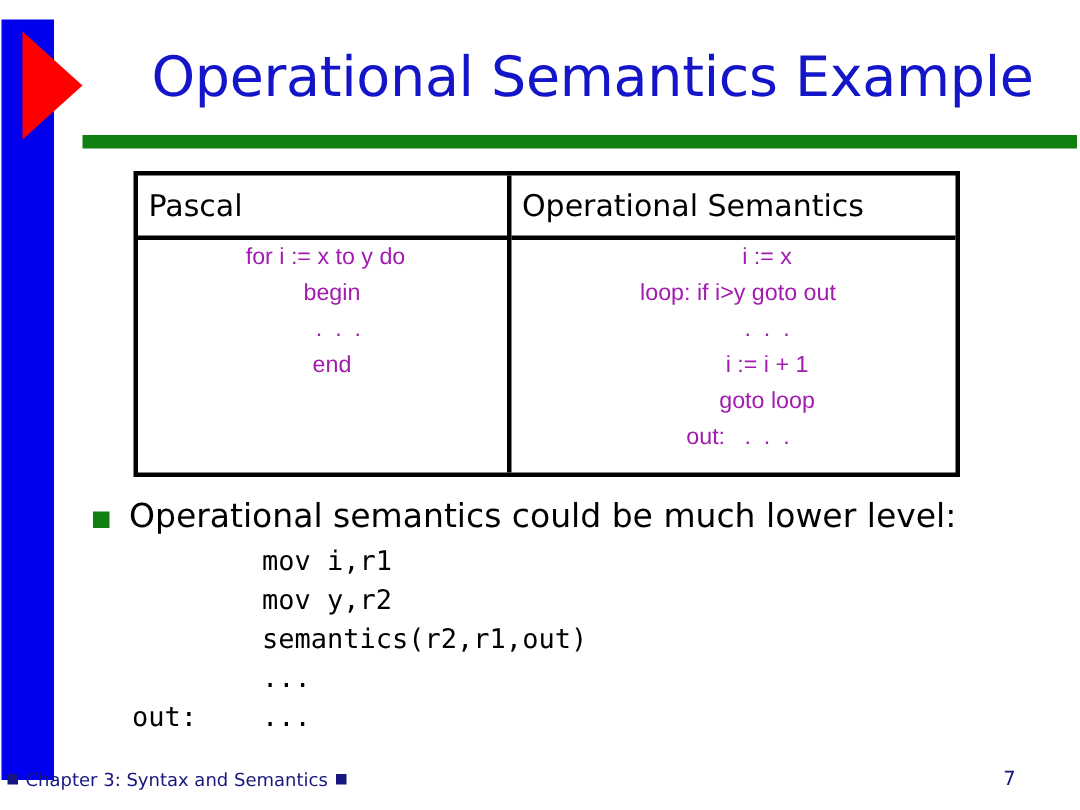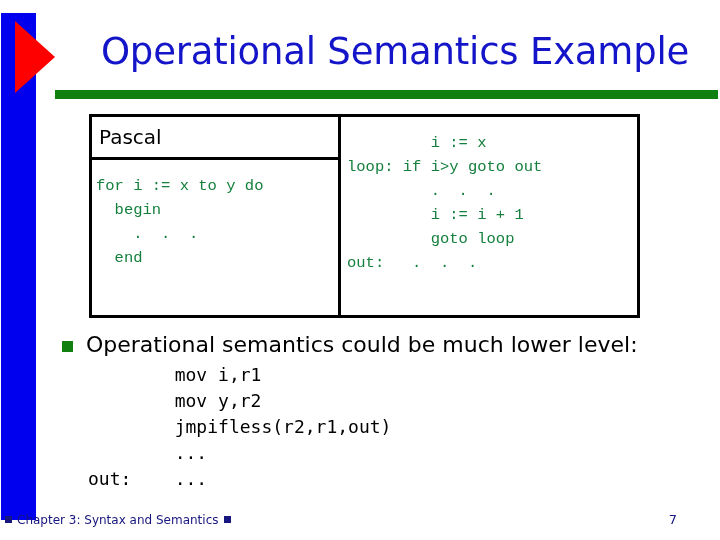--- a/index.html
+++ b/index.html
@@ -71,20 +71,21 @@
   
   .table {
     position: absolute;
     left: 89px;
     top: 114px;
     width: 551px;
     height: 204px;
     border: 3px solid #000000;
     box-sizing: border-box;
     background: #ffffff;
+    text-align: center;
   }
   .table-inner {
     display: flex;
     width: 100%;
     height: 100%;
     box-sizing: border-box;
   }
   .col {
     box-sizing: border-box;
     display: flex;
@@ -100,25 +101,25 @@
     display: flex;
     align-items: center;
     padding-left: 7px;
     font-size: 20px;
     font-family: "DejaVu Sans", sans-serif;
     color: #000000;
     white-space: nowrap;
   }
   .cell {
     flex: 1;
-    padding: 14px 0 0 4px;
-    font-family: Liberation Mono, monospace;
+    padding: 0 0 0 4px;
+    font-family: Liberation Sans, sans-serif;
     font-size: 15.5px;
     line-height: 24px;
-    color: #15803d;
+    color: #a21caf;
     white-space: pre;
   }
   .cell-right { padding-left: 6px; }
 
   
   .bullet-row {
     position: absolute;
     left: 62px;
     top: 336px;
     width: 640px;
@@ -202,39 +203,40 @@
 
       <div class="col col-left">
         <div class="hdr">Pascal</div>
         <div class="cell cell-left">for i := x to y do
   begin
     .  .  .
   end</div>
       </div>
 
       <div class="col col-right">
+        <div class="hdr">Operational Semantics</div>
         <div class="cell cell-right">         i := x
 loop: if i&gt;y goto out
          .  .  .
          i := i + 1
          goto loop
 out:   .  .  .</div>
       </div>
 
     </div>
   </div>
 
   <div class="bullet-row">
     <div class="bullet-mark"></div>
     <div class="bullet-text">Operational semantics could be much lower level:</div>
   </div>
 
   <div class="asm-block">        mov i,r1
         mov y,r2
-        jmpifless(r2,r1,out)
+        semantics(r2,r1,out)
         ...
 out:    ...</div>
 
   <div class="footer">
     <span class="fmark"></span><span class="ftext">Chapter 3: Syntax and Semantics</span><span class="fmark"></span>
   </div>
 
   <div class="page-num">7</div>
 
 </div>

